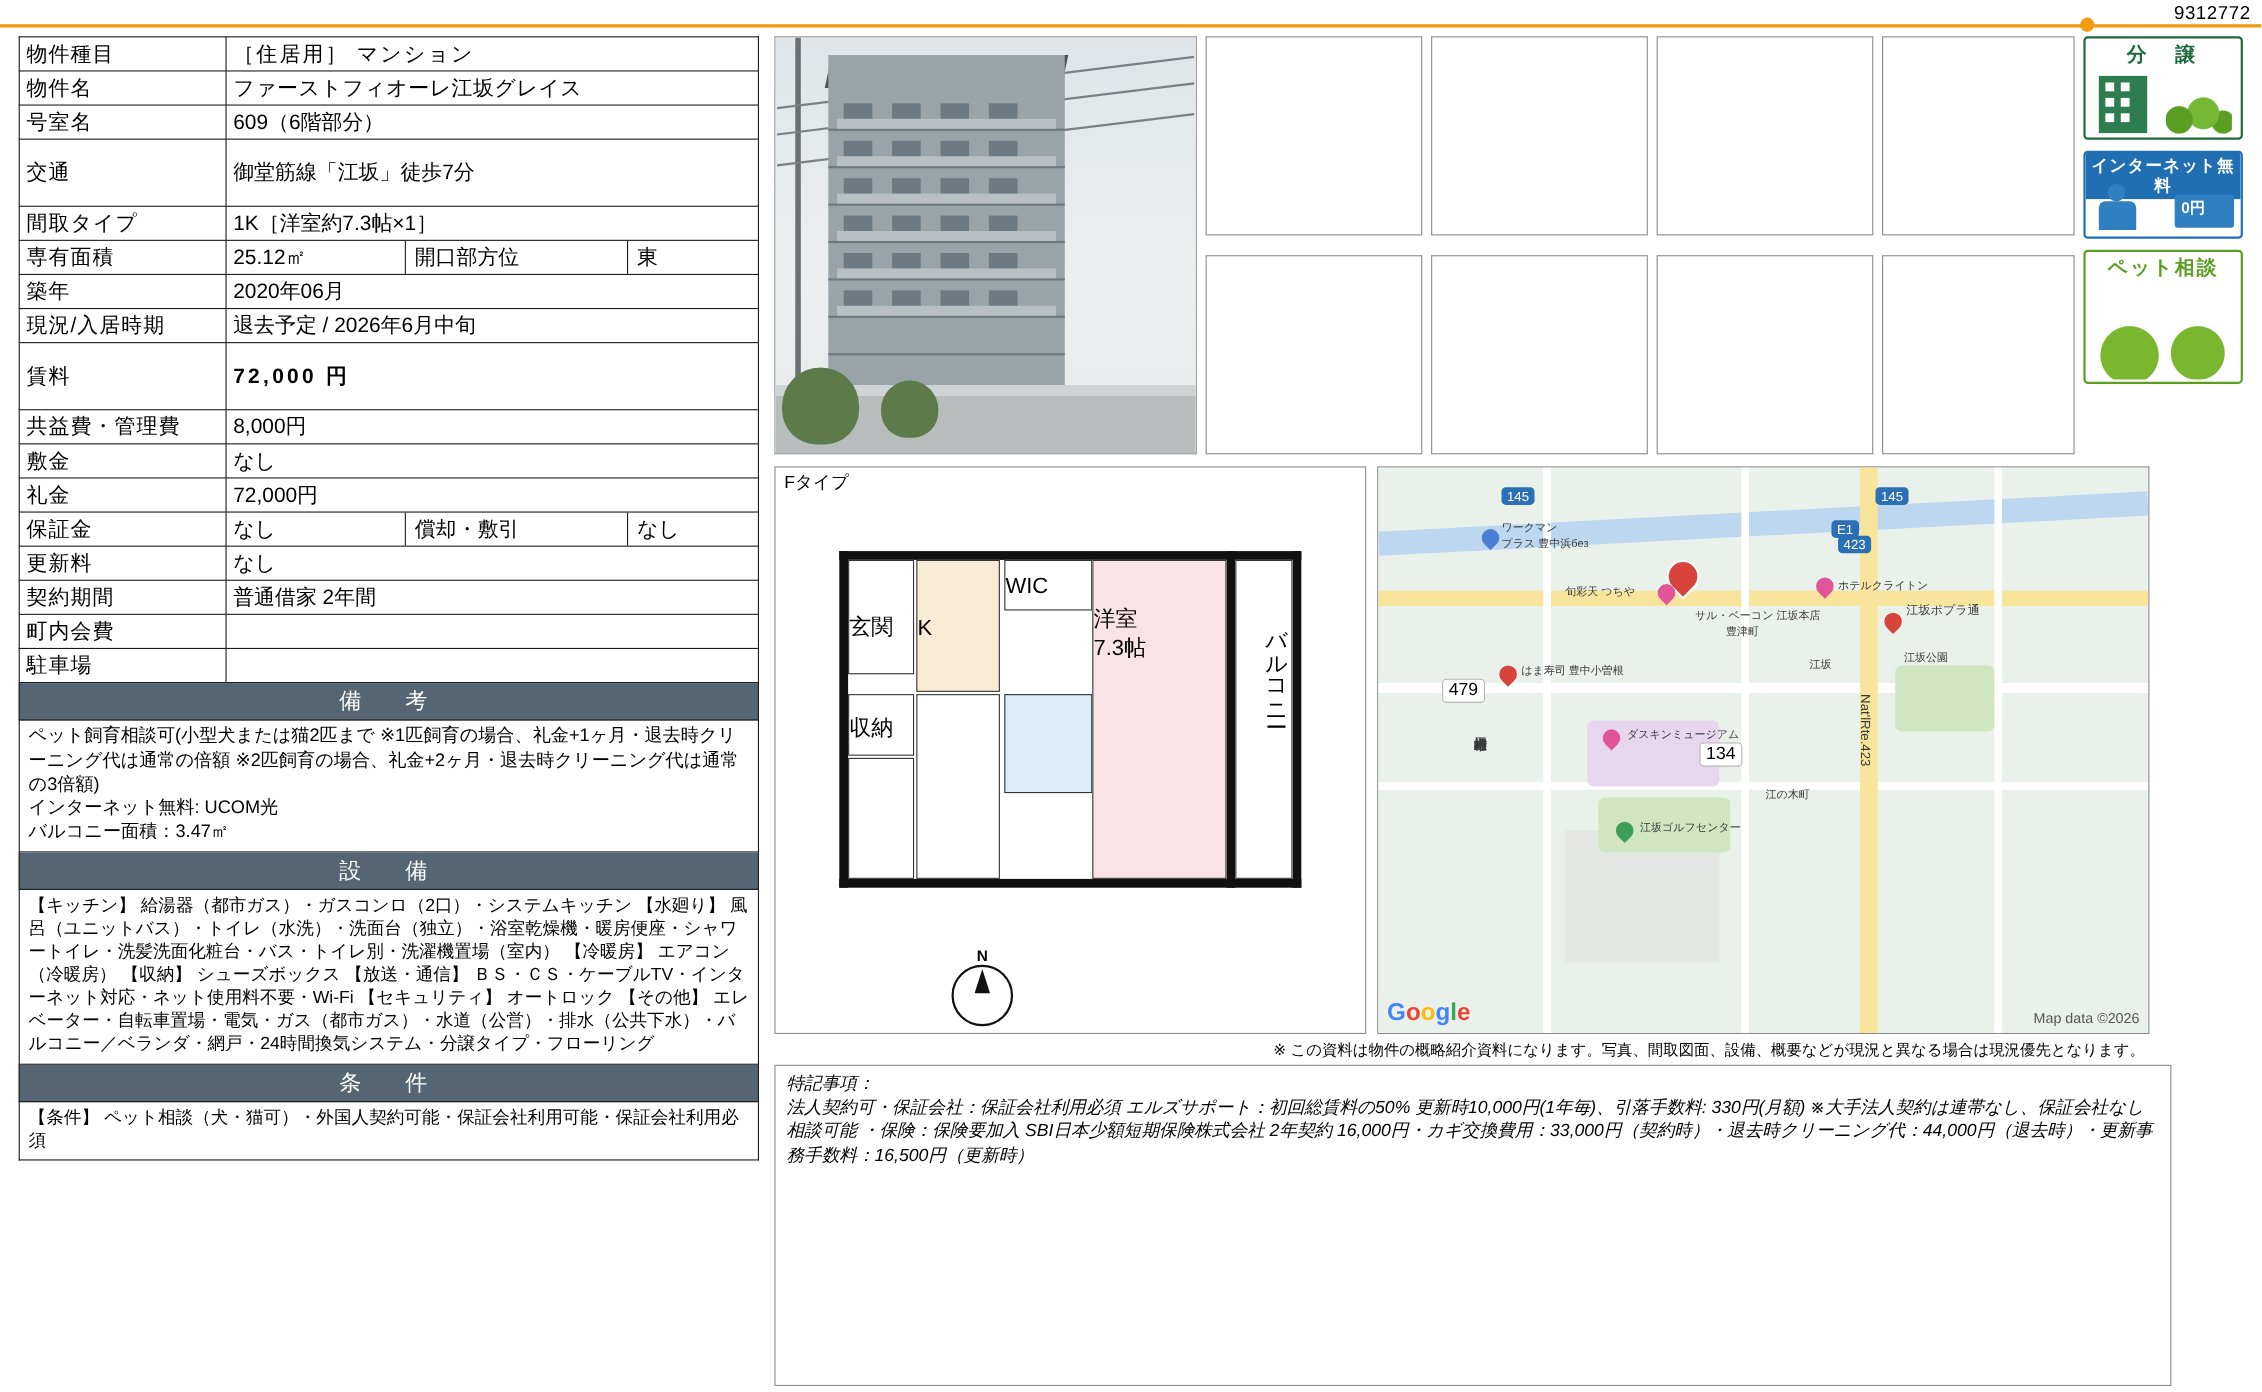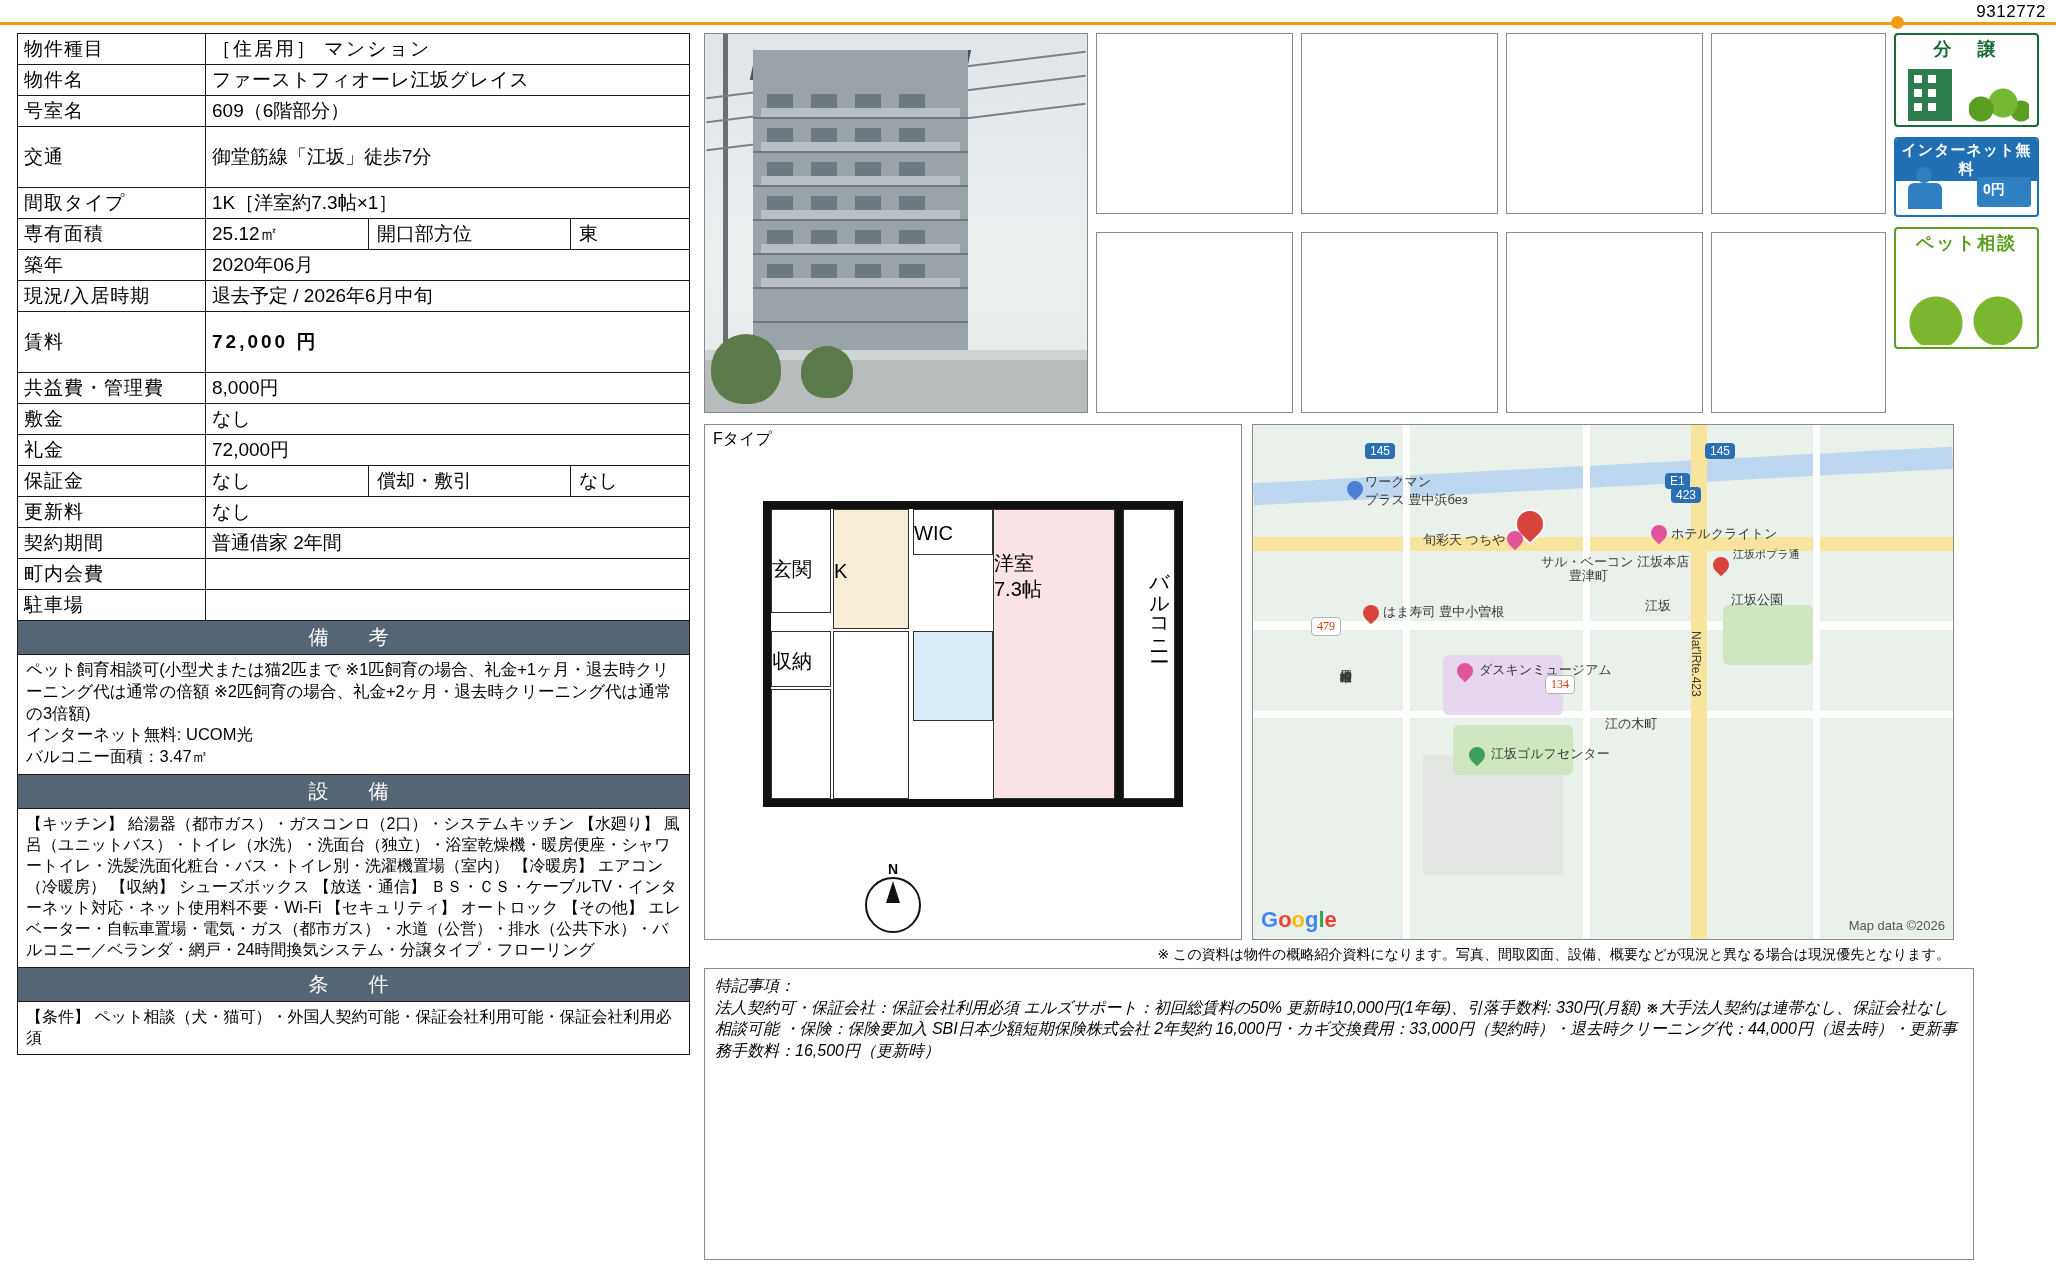--- a/index.html
+++ b/index.html
@@ -97,29 +97,29 @@
   .compass .n{position:absolute;left:50%;top:-16px;transform:translateX(-50%);font-size:14px;font-weight:bold;}
 
   
   .map{position:absolute;left:1252px;top:424px;width:700px;height:514px;border:1px solid #8a8a8a;overflow:hidden;background:#eef2ef;}
   .mapbg{position:absolute;inset:0;background:#eaf0ea;}
   .road-h{position:absolute;background:#fff;}
   .road-y{position:absolute;background:#f8e49b;}
   .road-b{position:absolute;background:#bcd7ef;}
   .blkgray{position:absolute;background:#e3e6e3;}
   .park{position:absolute;background:#cfe6c0;border-radius:6px;}
-  .poi{position:absolute;font-size:13px;white-space:nowrap;color:#3a3a3a;}
+  .poi{position:absolute;font-size:10px;white-space:nowrap;color:#3a3a3a;}
   .pin{position:absolute;width:16px;height:16px;border-radius:50% 50% 50% 0;transform:rotate(-45deg);}
   .pin.red{background:#d8443c;}
   .pin.pink{background:#e0559a;}
   .pin.blue{background:#4a7fd4;}
   .pin.green{background:#3f9e5a;}
   .bigpin{position:absolute;width:26px;height:26px;border-radius:50% 50% 50% 0;transform:rotate(-45deg);background:#d8443c;border:2px solid #fff;}
   .shield{position:absolute;background:#2b6fb5;color:#fff;font-size:12px;border-radius:4px;padding:1px 5px;}
-  .gshield{position:absolute;background:#fff;border:1px solid #b5b5b5;border-radius:4px;color:#c2410c;font-size:12px;padding:1px 5px;font-family:Liberation Serif, serif;}
+  .gshield{position:absolute;background:#fff;border:1px solid #b5b5b5;border-radius:4px;color:#000000;font-size:16px;padding:1px 5px;}
   .gmaps{position:absolute;left:8px;bottom:6px;font-size:22px;font-weight:bold;}
   .gmaps span:nth-child(1){color:#4285F4}.gmaps span:nth-child(2){color:#EA4335}
   .gmaps span:nth-child(3){color:#FBBC05}.gmaps span:nth-child(4){color:#4285F4}
   .gmaps span:nth-child(5){color:#34A853}.gmaps span:nth-child(6){color:#EA4335}
   .mapcredit{position:absolute;right:8px;bottom:6px;font-size:13px;color:#555;}
 
   .disclaimer{position:absolute;left:1130px;top:946px;width:820px;font-size:14px;text-align:right;}
 
   .notes{position:absolute;left:704px;top:968px;width:1248px;height:278px;border:1px solid #8a8a8a;padding:6px 10px;font-size:16px;line-height:1.35;font-style:italic;}
 </style>

